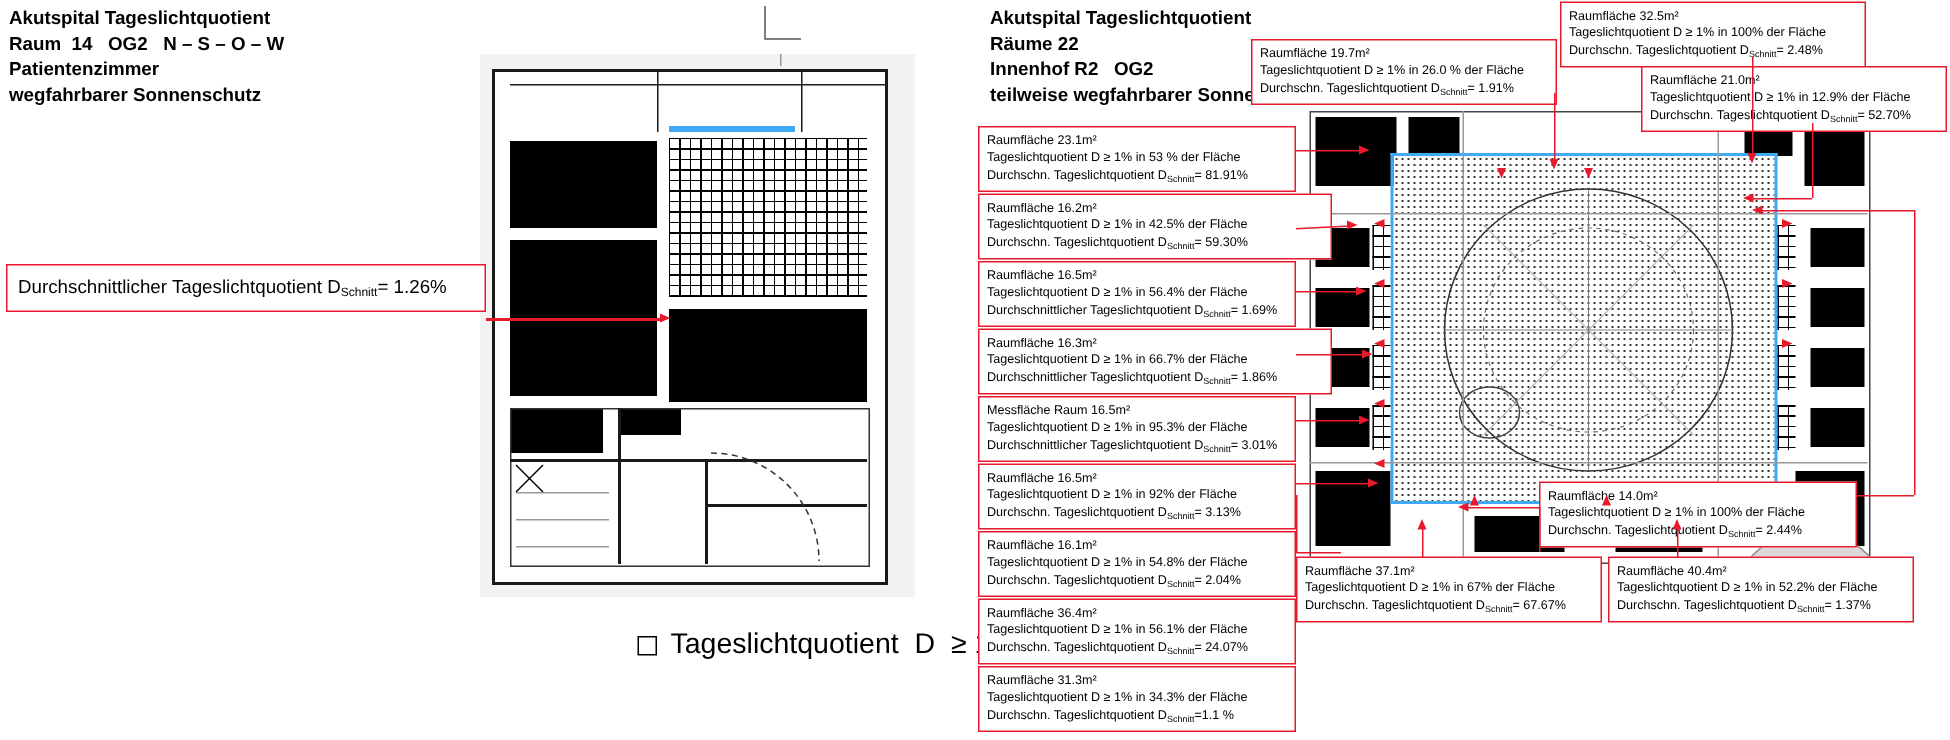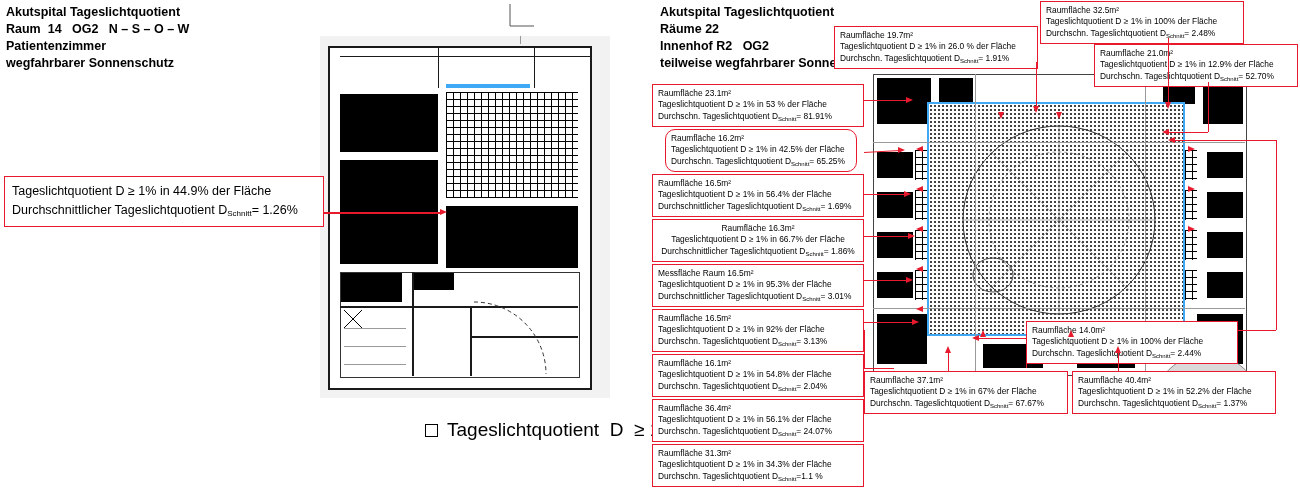--- a/index.html
+++ b/index.html
@@ -129,21 +129,20 @@
     </svg>
 
     <div class="thinln" style="left:200px;top:-28px;width:1px;height:36px;"></div>
   </div>
 
   <svg style="position:absolute;left:508px;top:2px;" width="30" height="28">
     <path d="M2 2 L2 24 L26 24" stroke="#555" stroke-width="1" fill="none"></path>
   </svg>
 
   <div class="callout big" id="left-callout" style="left:4px;top:176px;width:320px;">
-    <span class="l">Tageslichtquotient D ≥ 1%   in 44.9% der Fläche</span>
     <span class="l">
       <span>Durchschnittlicher Tageslichtquotient D</span><sub>Schnitt</sub><span>= 1.26%</span>
     </span>
   </div>
 
   <div class="conn" style="left:324px;top:212px;width:118px;height:1.5px;"></div>
   <div class="arrowR" style="left:440px;top:209px;"></div>
 
   <div class="legend" id="left-legend">
     <div class="row">
@@ -218,33 +217,33 @@
     <div class="thinln" style="left:112px;top:14px;width:1px;height:300px;"></div>
     <div class="thinln" style="left:282px;top:14px;width:1px;height:300px;"></div>
   </div>
 
   <div class="callout" style="left:4px;top:84px;width:212px;">
     <span class="l">Raumfläche   23.1m²</span>
     <span class="l">Tageslichtquotient D ≥ 1% in 53 % der Fläche</span>
     <span class="l"><span>Durchschn. Tageslichtquotient D</span><sub>Schnitt</sub><span>= 81.91%</span></span>
   </div>
 
-  <div class="callout" style="left:17px;top:129px;width:192px;border-radius:10px;">
+  <div class="callout" style="left:4px;top:129px;width:236px;">
     <span class="l">Raumfläche  16.2m²</span>
     <span class="l">Tageslichtquotient D ≥ 1% in 42.5% der Fläche</span>
-    <span class="l"><span>Durchschn. Tageslichtquotient D</span><sub>Schnitt</sub><span>= 65.25%</span></span>
+    <span class="l"><span>Durchschn. Tageslichtquotient D</span><sub>Schnitt</sub><span>= 59.30%</span></span>
   </div>
 
   <div class="callout" style="left:4px;top:174px;width:212px;">
     <span class="l">Raumfläche  16.5m²</span>
     <span class="l">Tageslichtquotient D ≥ 1% in 56.4% der Fläche</span>
     <span class="l"><span>Durchschnittlicher Tageslichtquotient D</span><sub>Schnitt</sub><span>= 1.69%</span></span>
   </div>
 
-  <div class="callout" style="left:4px;top:219px;width:212px;text-align:center;">
+  <div class="callout" style="left:4px;top:219px;width:236px;">
     <span class="l">Raumfläche   16.3m²</span>
     <span class="l">Tageslichtquotient D ≥ 1% in 66.7% der Fläche</span>
     <span class="l"><span>Durchschnittlicher Tageslichtquotient D</span><sub>Schnitt</sub><span>= 1.86%</span></span>
   </div>
 
   <div class="callout" style="left:4px;top:264px;width:212px;">
     <span class="l">Messfläche Raum  16.5m²</span>
     <span class="l">Tageslichtquotient D ≥ 1% in 95.3% der Fläche</span>
     <span class="l"><span>Durchschnittlicher Tageslichtquotient D</span><sub>Schnitt</sub><span>= 3.01%</span></span>
   </div>

